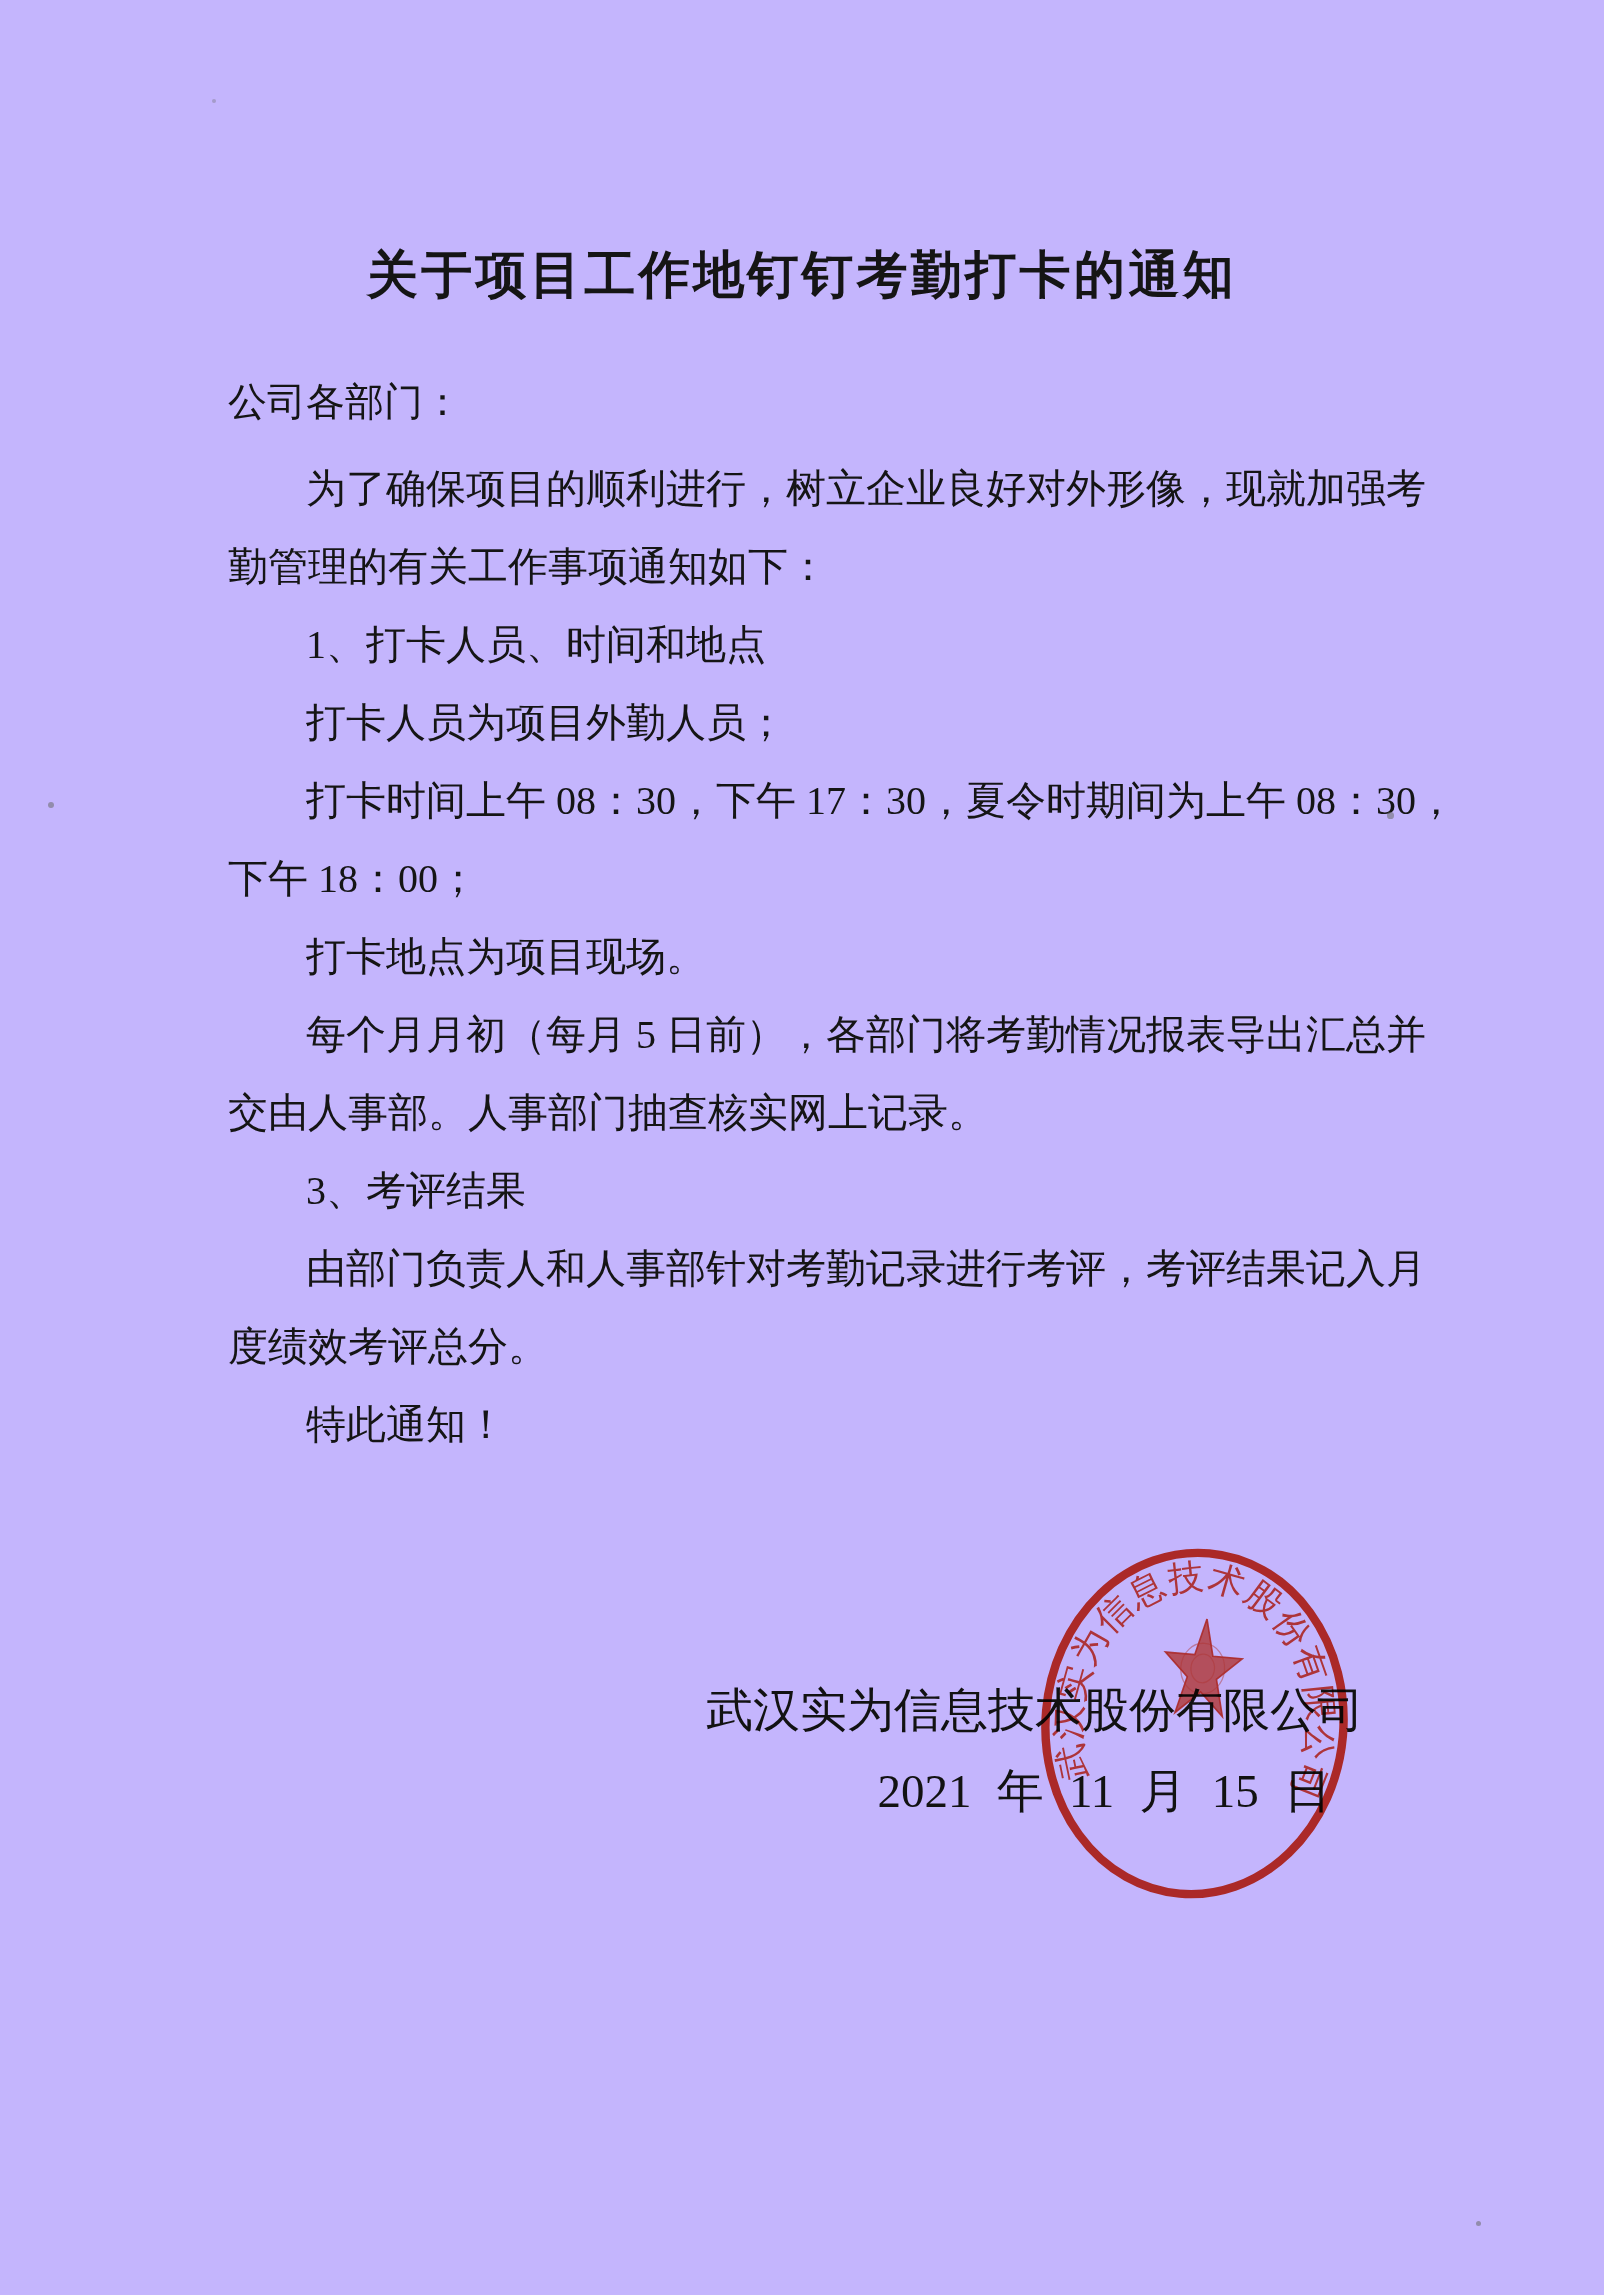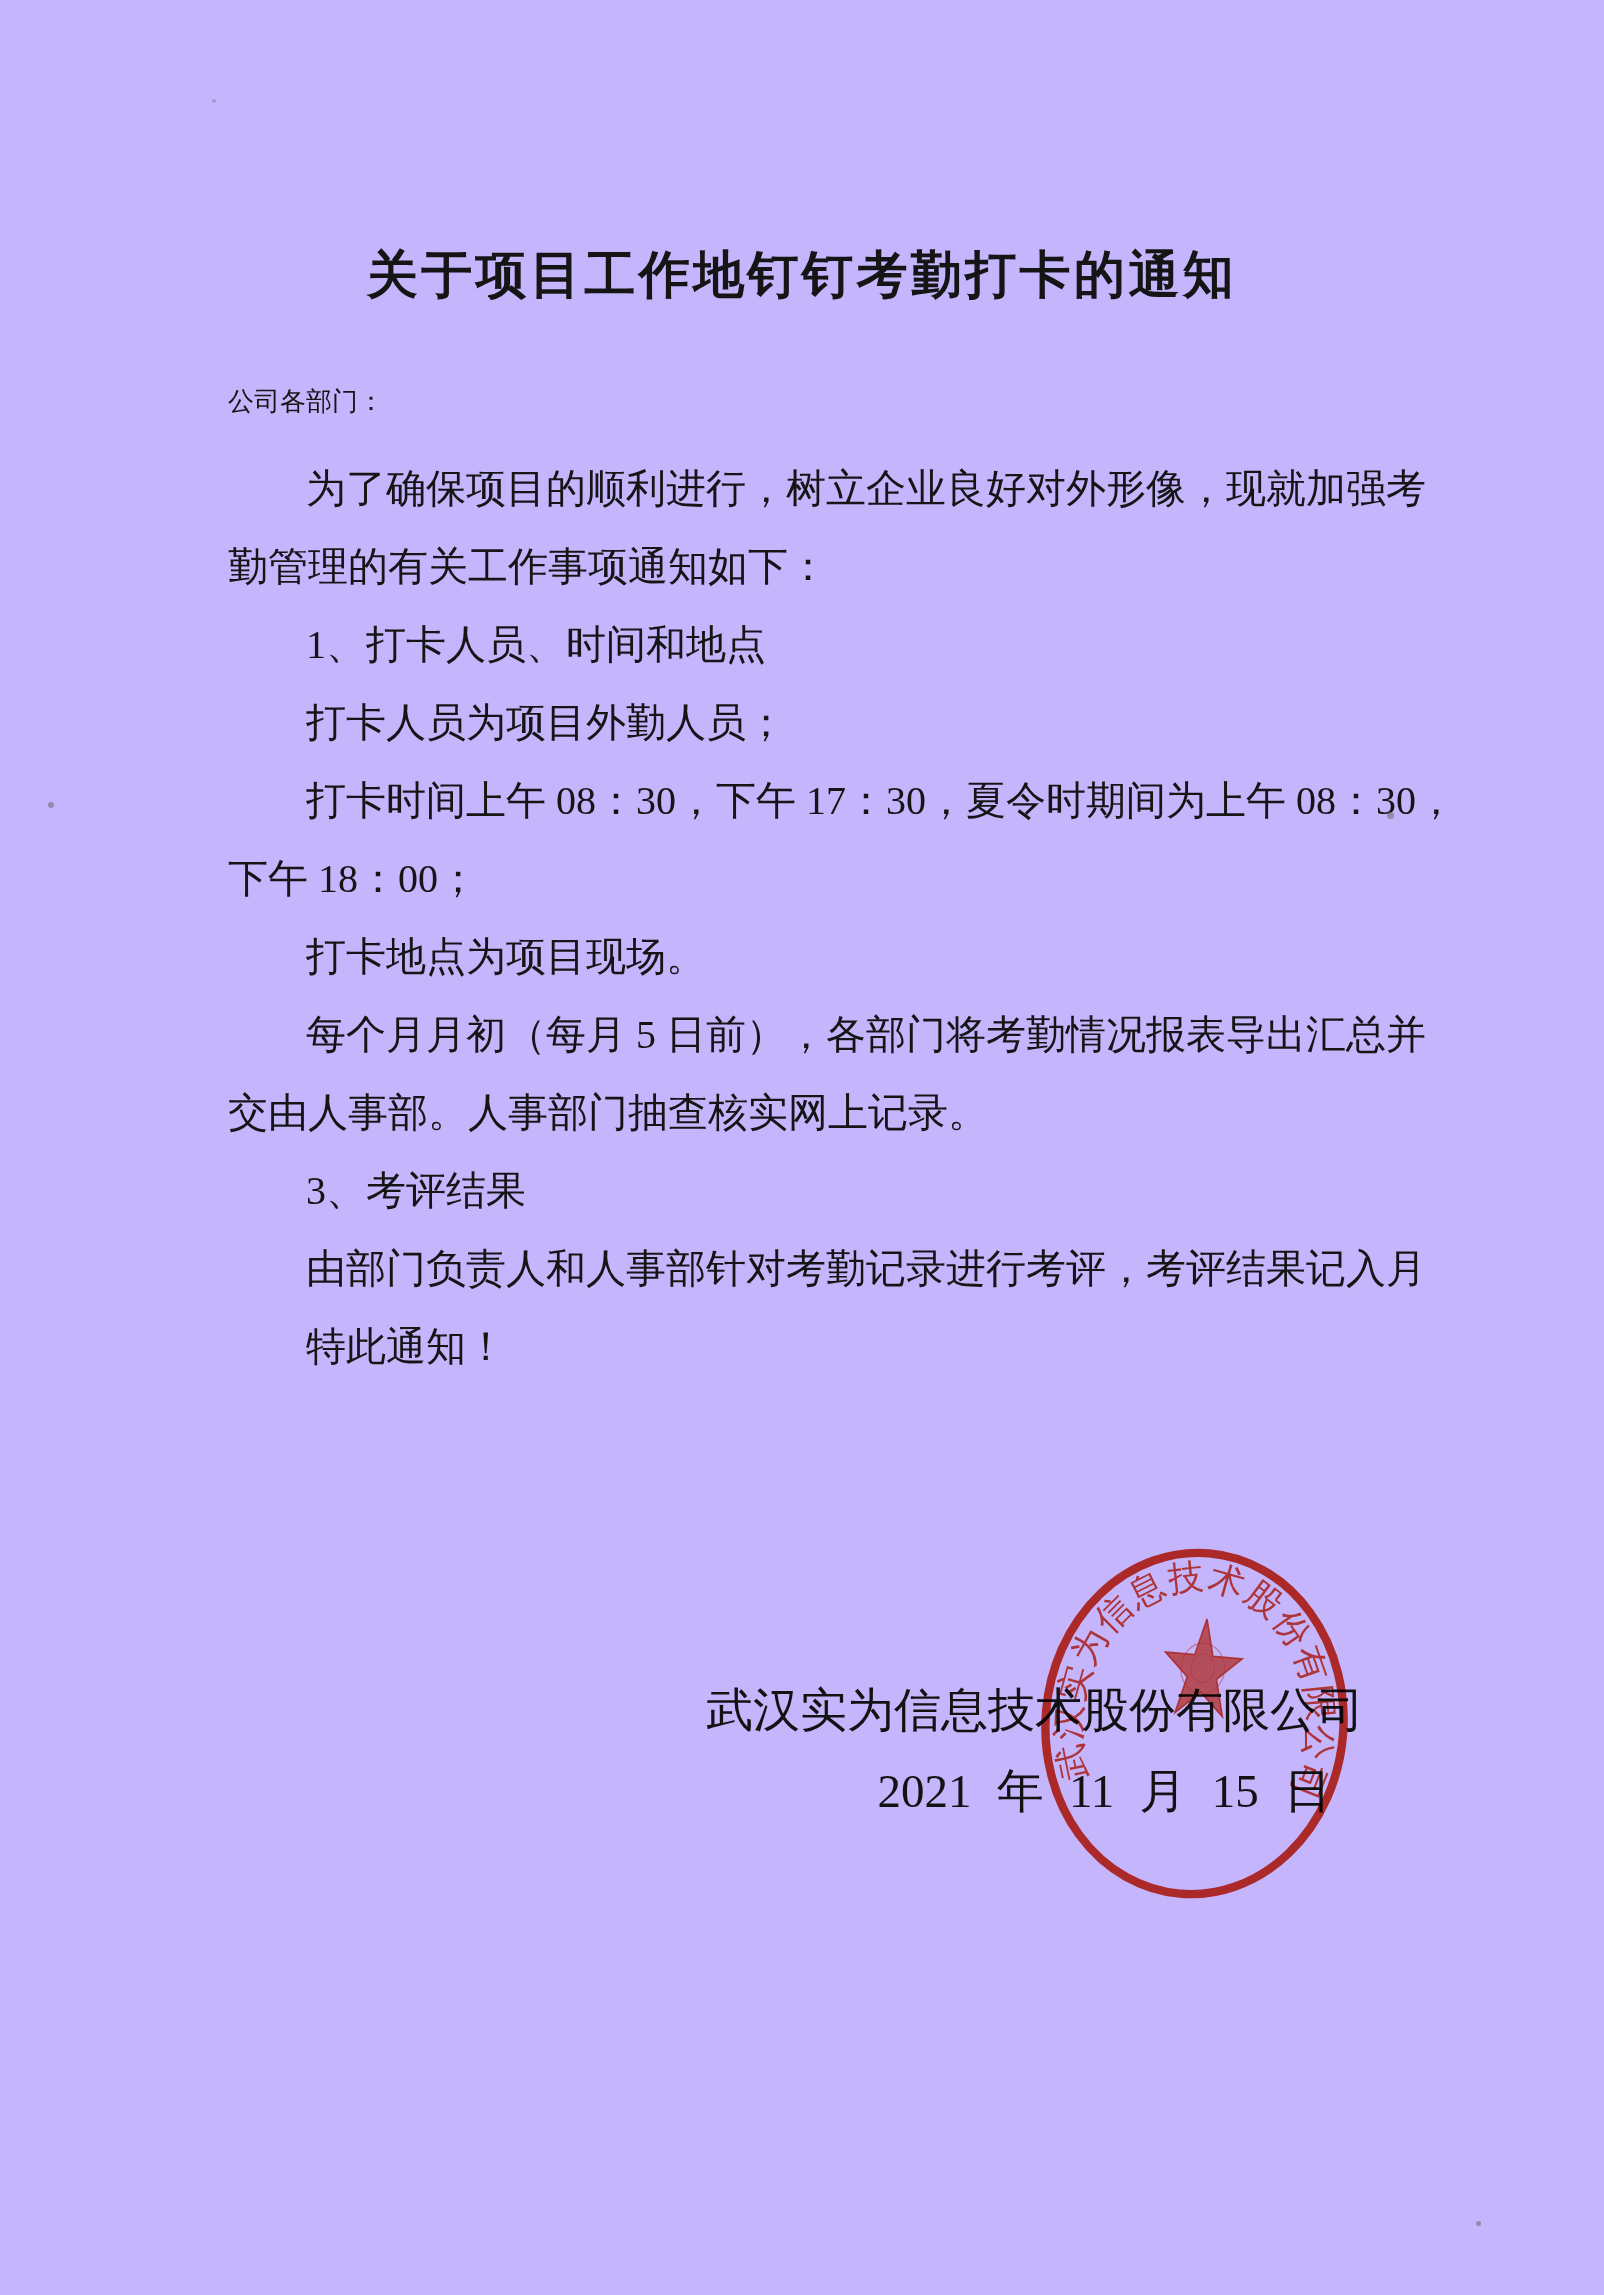--- a/index.html
+++ b/index.html
@@ -21,21 +21,21 @@
     font-size: 51px;
     line-height: 57px;
     font-weight: bold;
     letter-spacing: 3.4px;
     white-space: nowrap;
   }
   .salutation {
     position: absolute;
     left: 228px;
     top: 363px;
-    font-size: 26px;
+    font-size: 39px;
     line-height: 78px;
     white-space: nowrap;
   }
   .body-block {
     position: absolute;
     left: 228px;
     top: 450px;
     width: 1247px;
   }
   .line {
@@ -100,20 +100,21 @@
     <div class="line">勤管理的有关工作事项通知如下：</div>
     <div class="line indent">1、打卡人员、时间和地点</div>
     <div class="line indent">打卡人员为项目外勤人员；</div>
     <div class="line indent">打卡时间上午 08：30，下午 17：30，夏令时期间为上午 08：30，</div>
     <div class="line">下午 18：00；</div>
     <div class="line indent">打卡地点为项目现场。</div>
     <div class="line indent">每个月月初（每月 5 日前），各部门将考勤情况报表导出汇总并</div>
     <div class="line">交由人事部。人事部门抽查核实网上记录。</div>
     <div class="line indent">3、考评结果</div>
     <div class="line indent">由部门负责人和人事部针对考勤记录进行考评，考评结果记入月</div>
+    <div class="line">度绩效考评总分。</div>
     <div class="line indent">特此通知！</div>
   </div>
 
   <div class="company-line">武汉实为信息技术股份有限公司</div>
 
   <div class="date-line">2021 年 11 月 15 日</div>
 
   <svg class="stamp" viewBox="0 0 372 424" xmlns="http://www.w3.org/2000/svg">
     <ellipse cx="186" cy="212" rx="177" ry="203" fill="none" stroke="#dd2a17" stroke-width="10"></ellipse>
     <path id="seal-text-arc" fill="none" stroke="none" d="M 69.1 292 A 135 160 0 0 1 186 52 A 135 160 0 0 1 302.9 292"></path>

